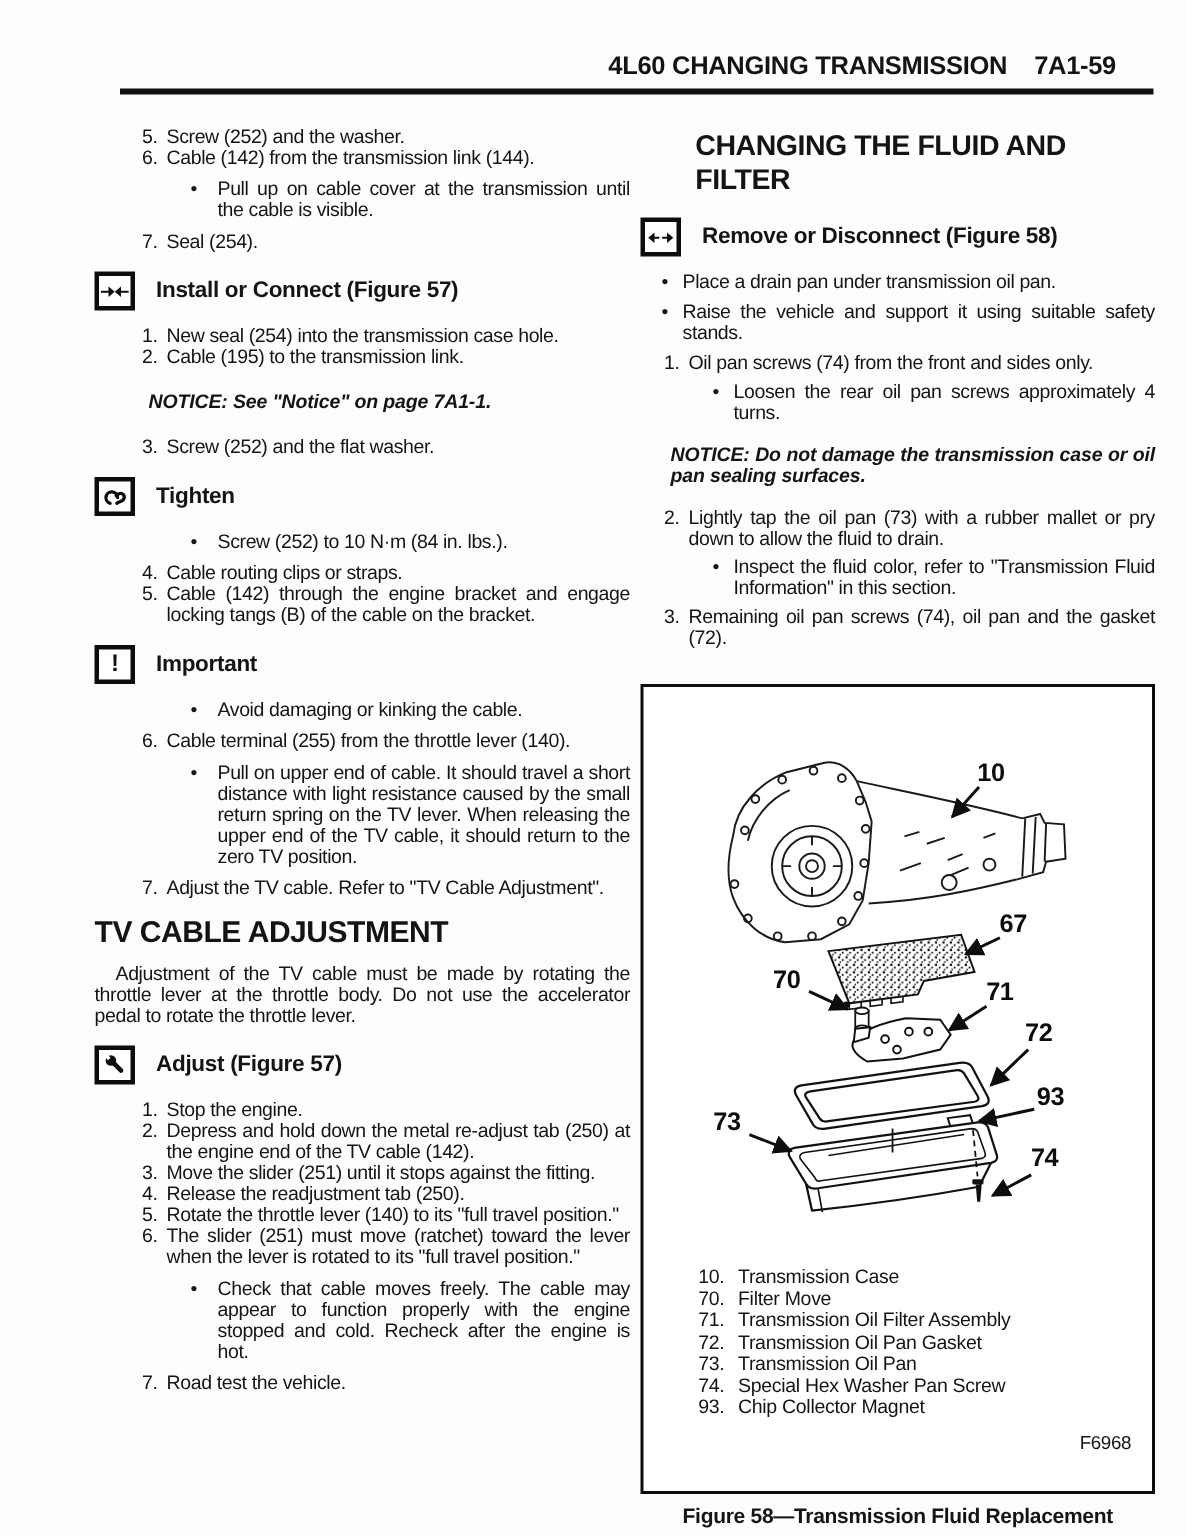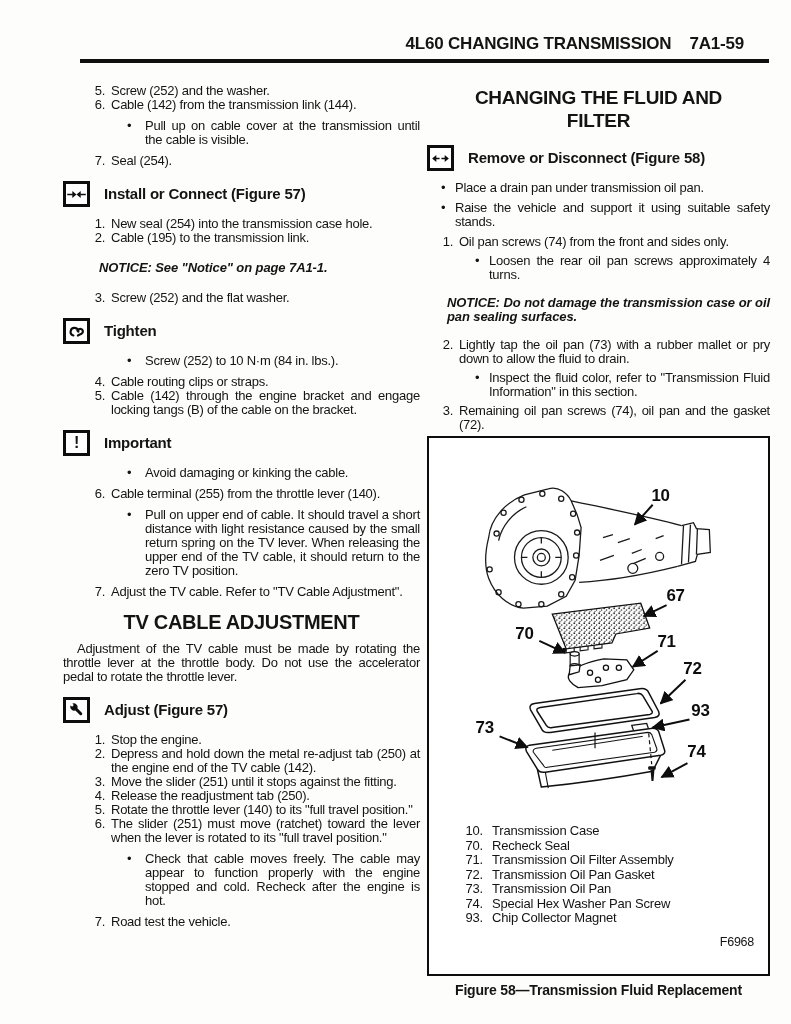--- a/index.html
+++ b/index.html
@@ -21,24 +21,24 @@
   .col-right .bullet::before{left:14px;}
   .col-right .subbullet{padding-left:62px;margin:5px 0;}
   .col-right .subbullet::before{left:48px;}
   .icon-head{display:flex;align-items:center;gap:14px;margin:13px 0 10px 0;}
   .icon-box{width:27px;height:26px;border:3px solid #0d0d0d;background:#fff;box-sizing:border-box;
             display:flex;align-items:center;justify-content:center;flex:0 0 auto;}
   .icon-box .bang{font-weight:800;font-size:16px;line-height:1;}
   .icon-label{font-weight:bold;font-size:15px;letter-spacing:-0.2px;}
   .notice{font-weight:bold;font-style:italic;margin:16px 0 16px 36px;text-align:justify;letter-spacing:-0.1px;}
   .col-right .notice{margin:14px 0 14px 20px;}
-  .sect-head{font-weight:bold;font-size:20px;text-align:center;letter-spacing:-0.3px;margin:12px 0 8px 0;line-height:23px;}
+  .sect-head{font-weight:bold;font-size:20px;letter-spacing:-0.3px;margin:12px 0 8px 0;line-height:23px;}
   .sect-head.two{font-size:19px;margin:0 auto 10px auto;max-width:270px;}
   .para{text-indent:14px;text-align:justify;margin:2px 0 4px 0;}
-  .fig-box{border:2.5px solid #0d0d0d;background:#fff;margin-top:4px;height:540px;box-sizing:border-box;overflow:hidden;}
+  .fig-box{border:2.5px solid #0d0d0d;background:#fff;margin-top:24px;height:540px;box-sizing:border-box;overflow:hidden;}
   .fig-box svg{display:block;}
   .legend{margin:2px 0 0 28px;line-height:14.5px;letter-spacing:-0.2px;}
   .legend .lg-num{display:inline-block;width:26px;text-align:right;margin-right:9px;}
   .fig-code{text-align:right;margin:9px 14px 0 0;font-size:12.5px;}
   .fig-caption{font-weight:bold;font-size:14px;text-align:center;margin-top:7px;letter-spacing:-0.2px;}
 </style>
 </head>
 <body>
 
 <div class="hdr">
@@ -258,21 +258,21 @@
         <line x1="230" y1="214" x2="205" y2="230"></line>
         <line x1="258" y1="243" x2="233" y2="267"></line>
         <line x1="262" y1="283" x2="225" y2="291"></line>
         <line x1="71" y1="300" x2="99" y2="311"></line>
         <line x1="260" y1="327" x2="234" y2="341"></line>
       </g>
     </svg>
 
     <div class="legend">
       <div class="lg-row"><span class="lg-num">10.</span><span>Transmission Case</span></div>
-      <div class="lg-row"><span class="lg-num">70.</span><span>Recheck Seal</span></div>
+      <div class="lg-row"><span class="lg-num">70.</span><span>Filter Move</span></div>
       <div class="lg-row"><span class="lg-num">71.</span><span>Transmission Oil Filter Assembly</span></div>
       <div class="lg-row"><span class="lg-num">72.</span><span>Transmission Oil Pan Gasket</span></div>
       <div class="lg-row"><span class="lg-num">73.</span><span>Transmission Oil Pan</span></div>
       <div class="lg-row"><span class="lg-num">74.</span><span>Special Hex Washer Pan Screw</span></div>
       <div class="lg-row"><span class="lg-num">93.</span><span>Chip Collector Magnet</span></div>
     </div>
     <div class="fig-code">F6968</div>
   </div>
   <div class="fig-caption">Figure 58—Transmission Fluid Replacement</div>
 </div>

